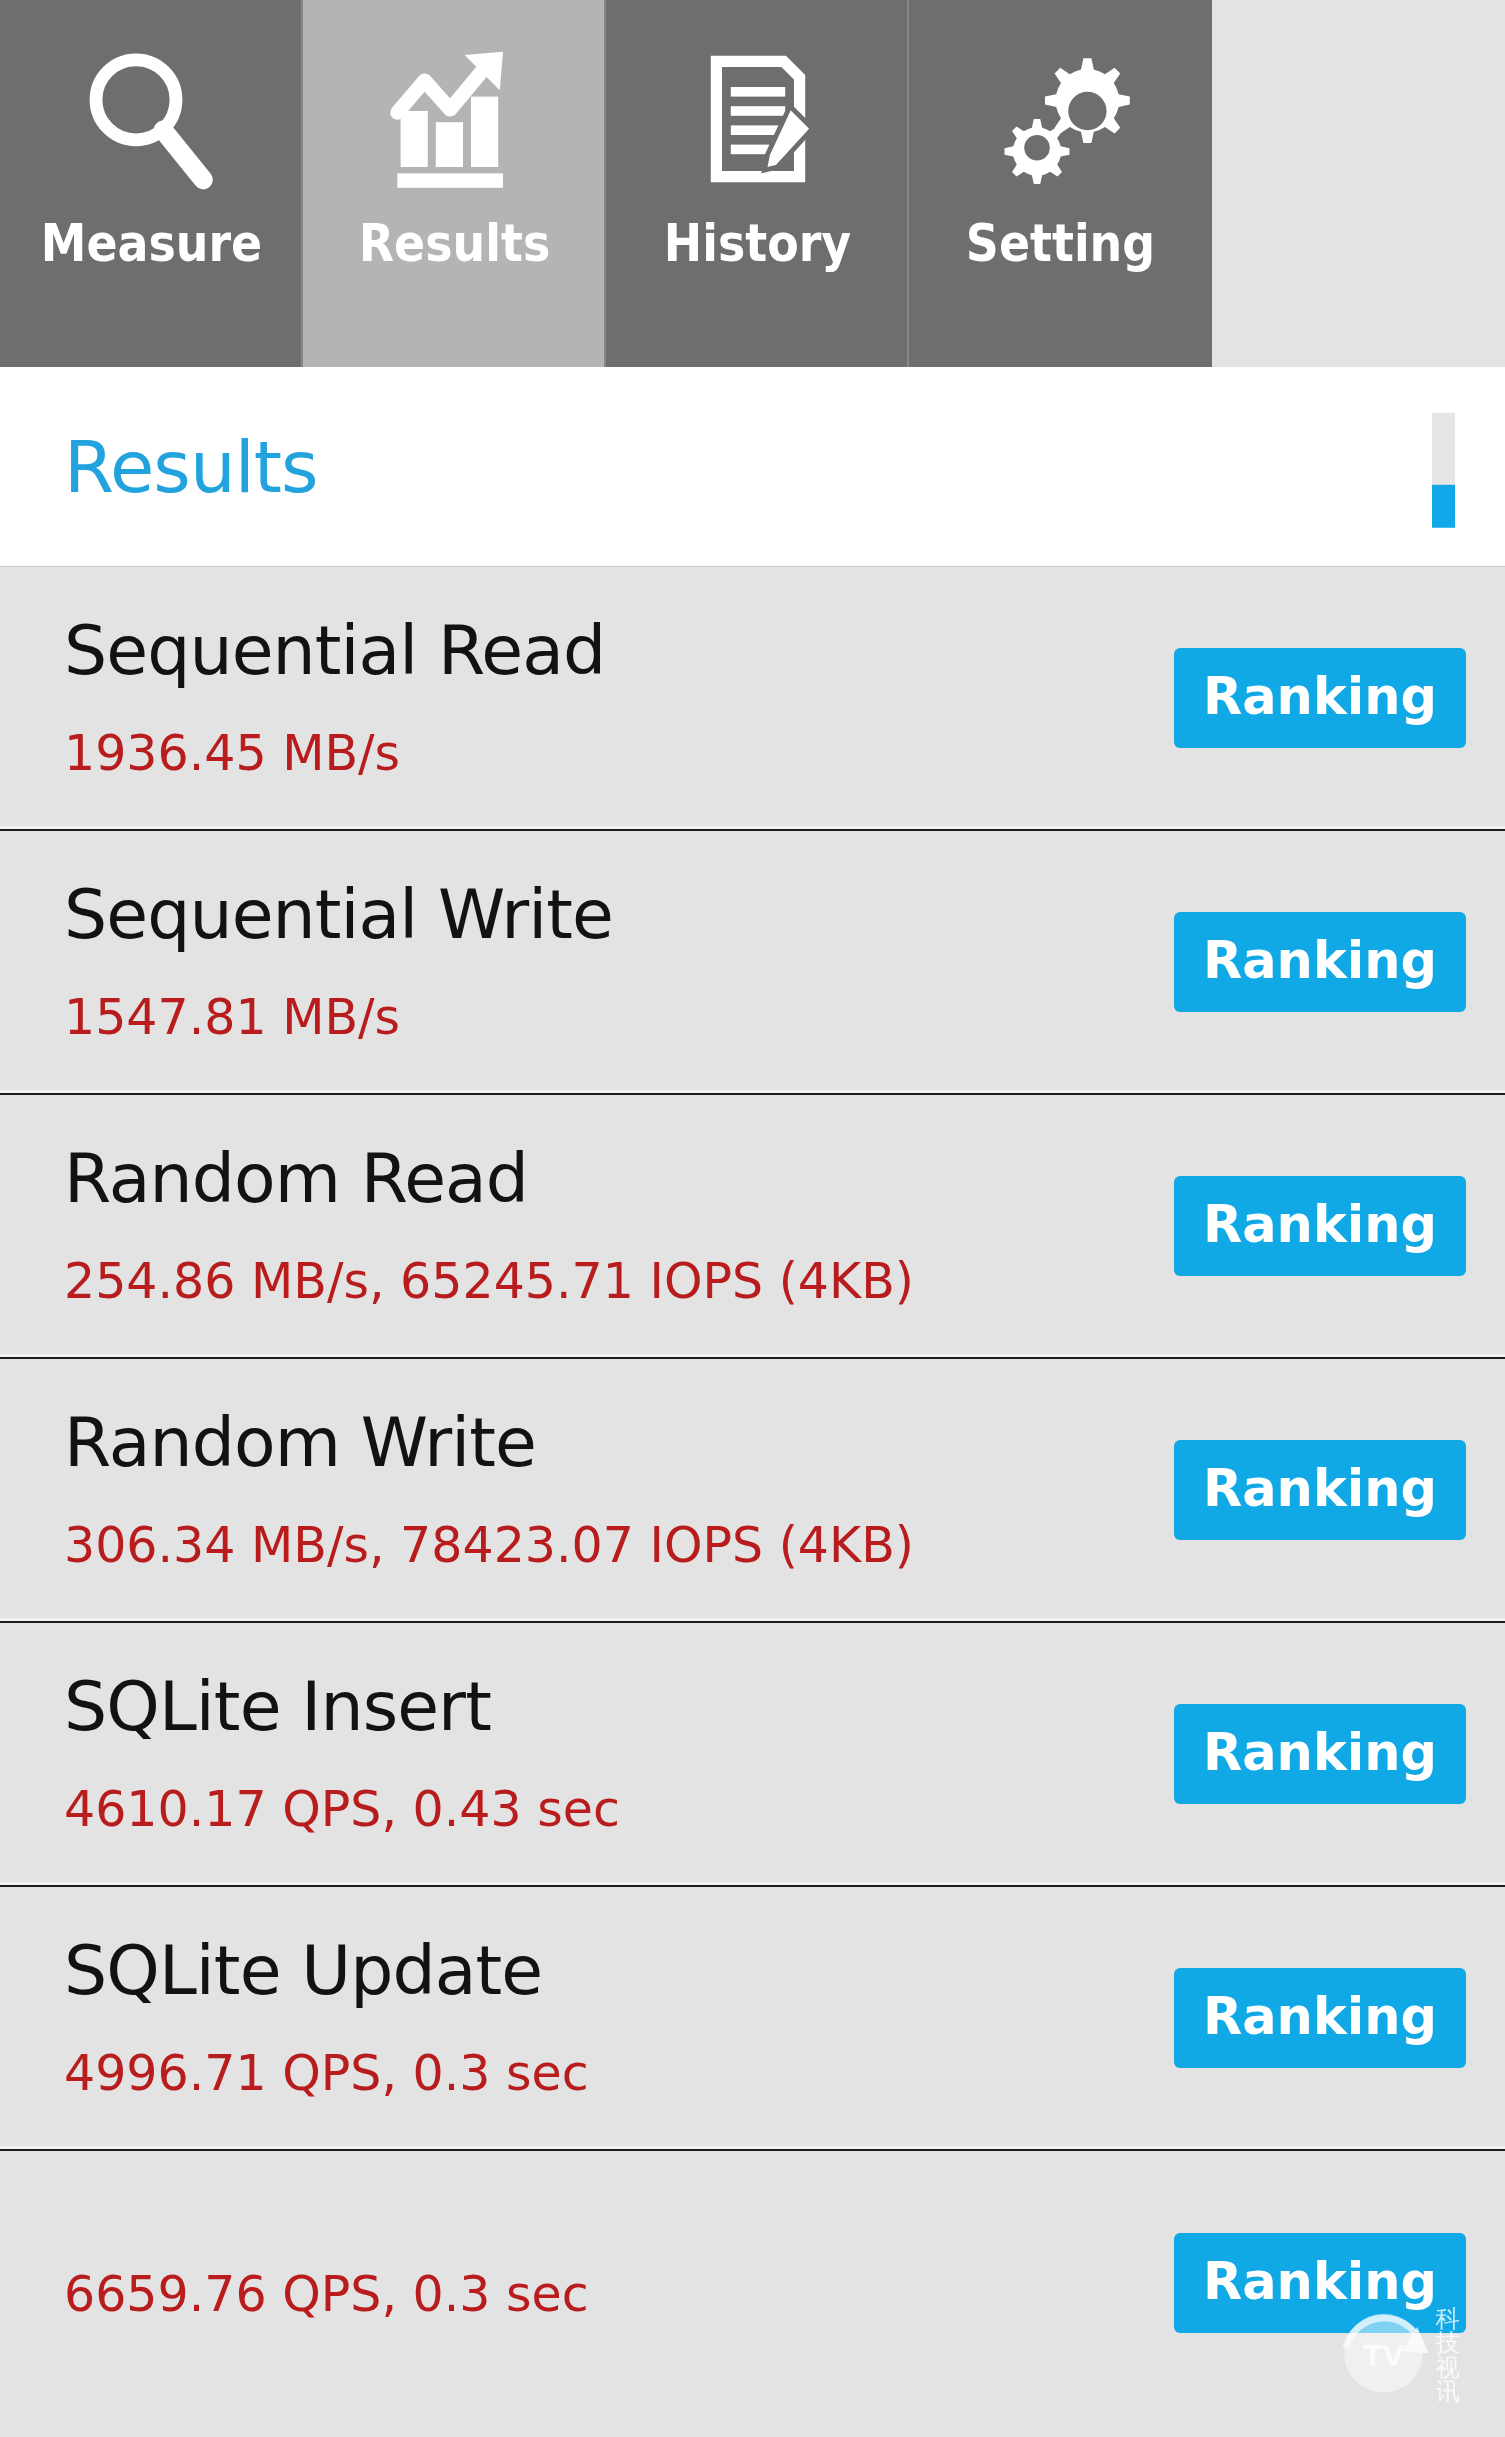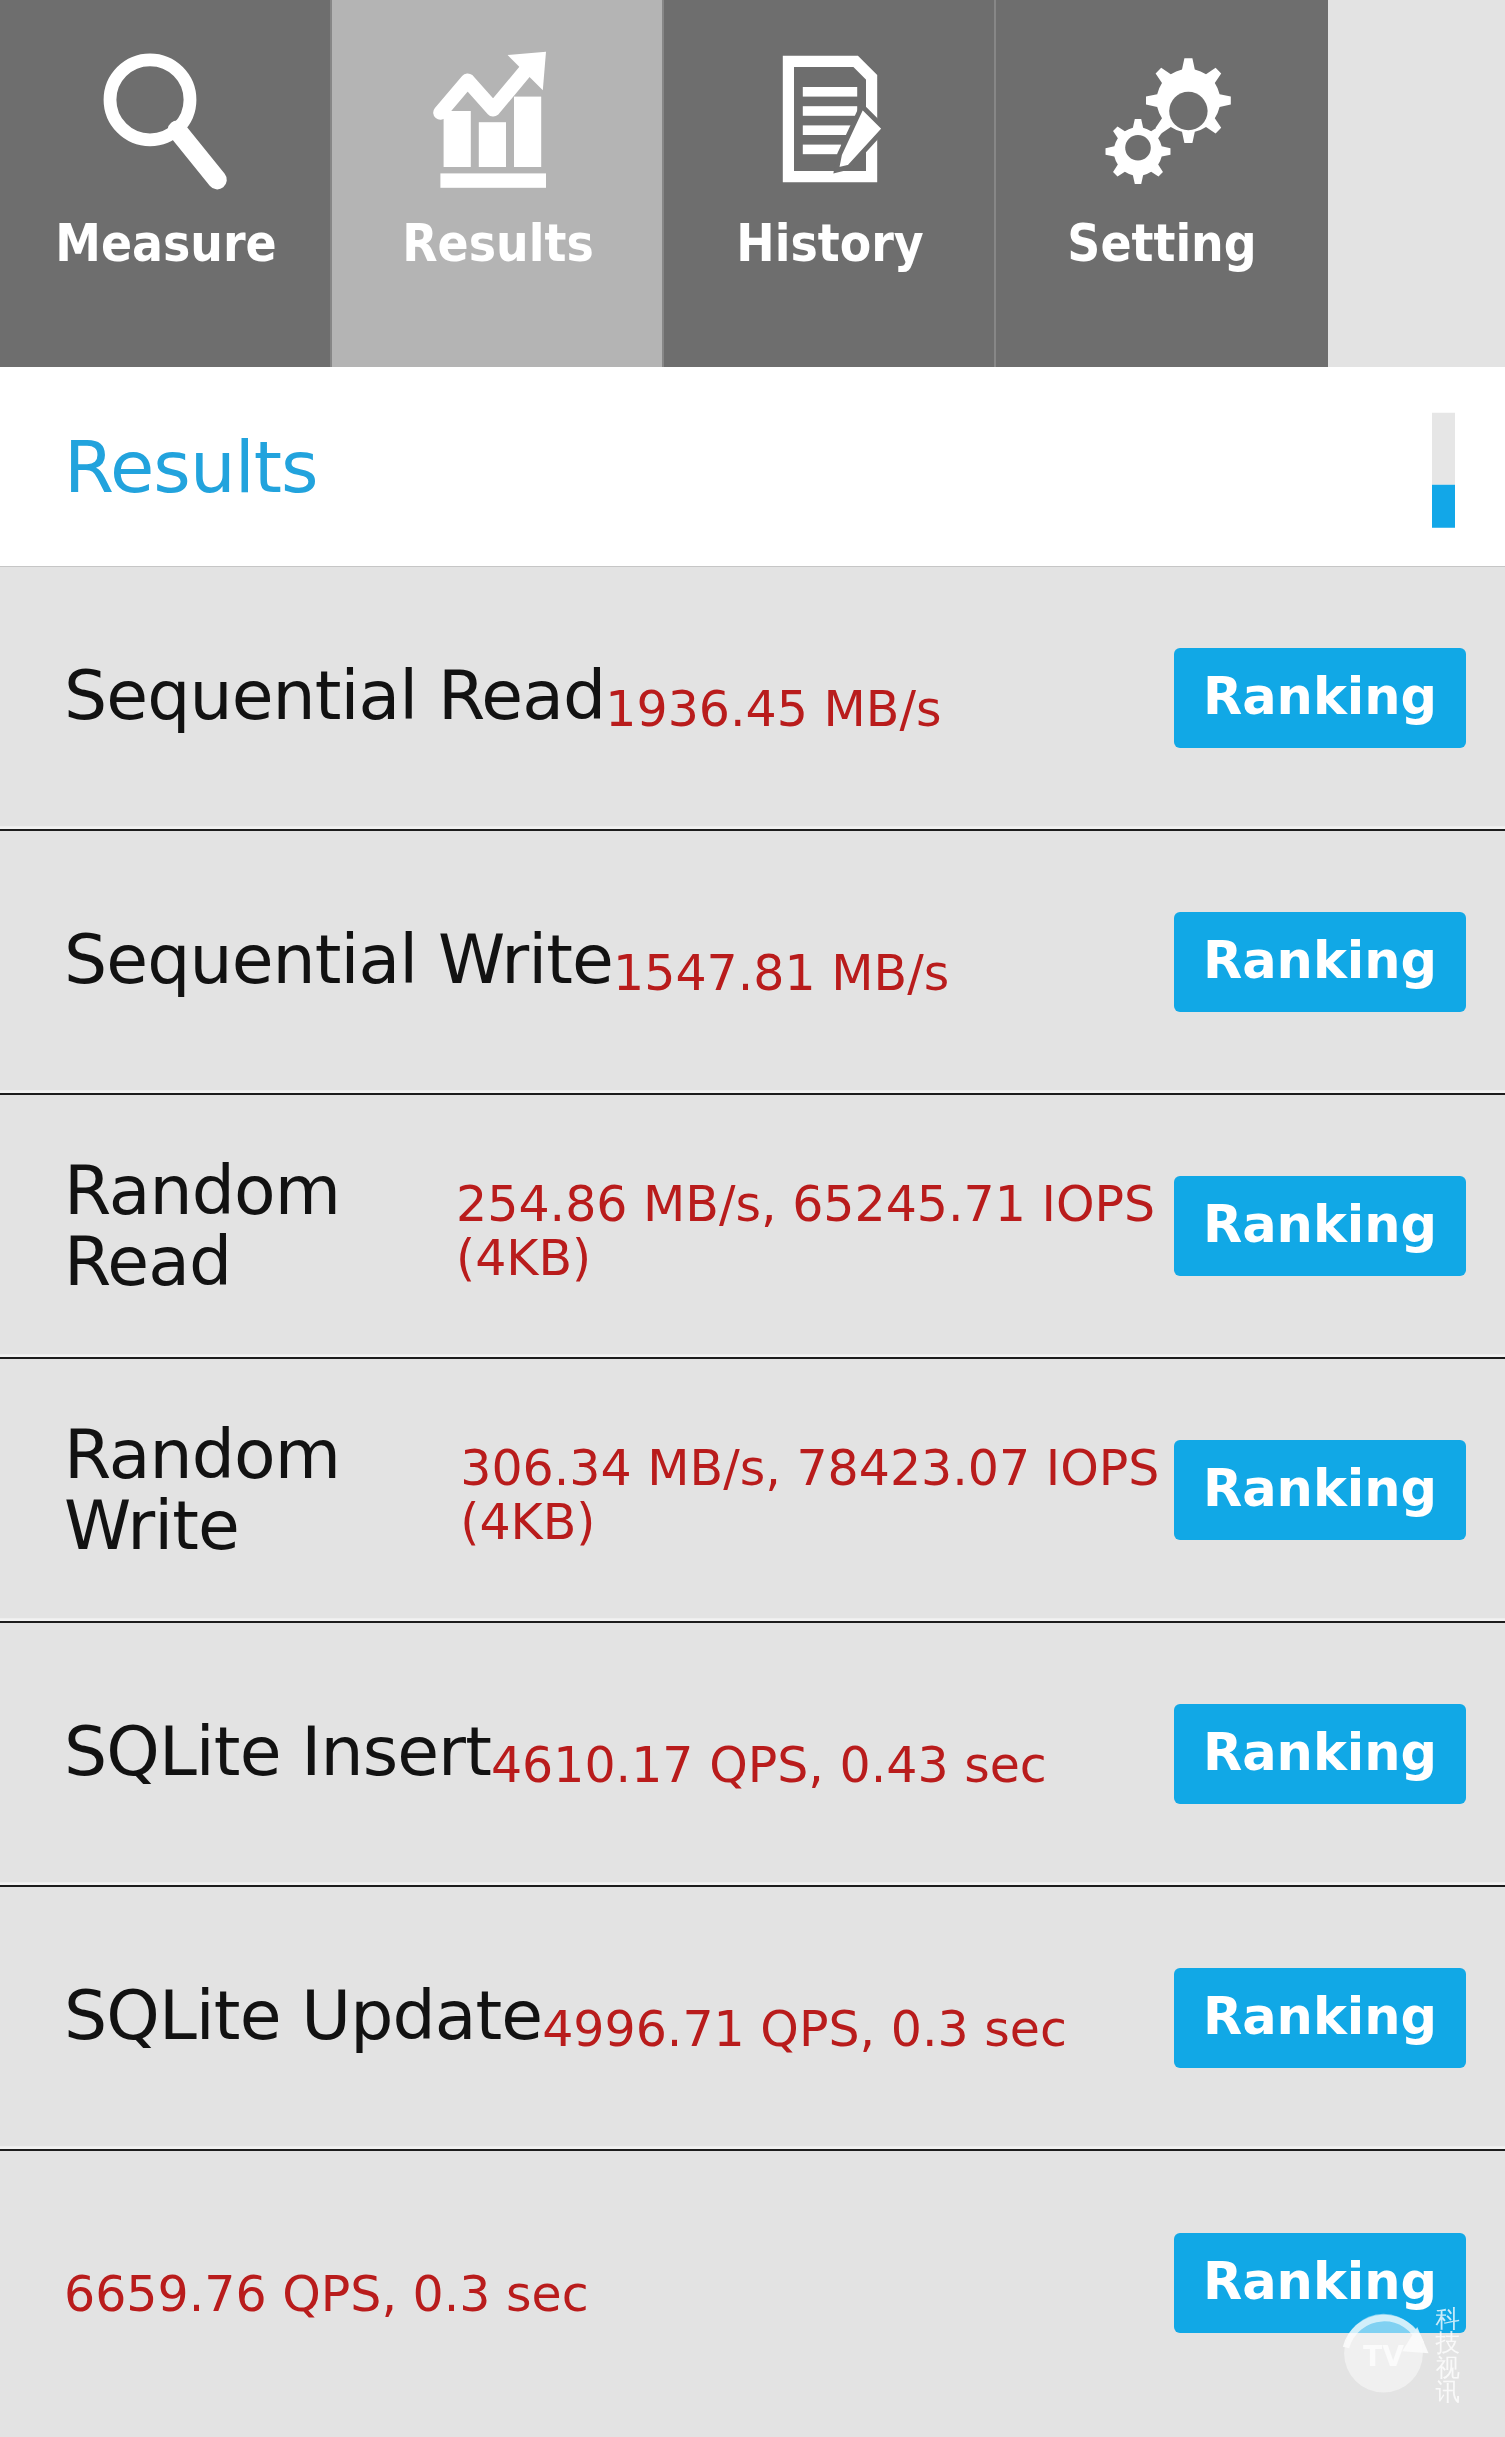--- a/index.html
+++ b/index.html
@@ -12,21 +12,21 @@
     height: 2438px;
     font-family: "DejaVu Sans", "Liberation Sans", sans-serif;
     overflow: hidden;
     position: relative;
   }
 
   
   .tabbar {
     display: flex;
     height: 367px;
-    width: 1328px;
+    width: 1212px;
     background: #bef264;
   }
   .tab {
     flex: 1 1 0;
     position: relative;
     display: flex;
     flex-direction: column;
     align-items: center;
     justify-content: flex-start;
     background: #6e6e6e;
@@ -137,21 +137,21 @@
     box-sizing: border-box;
     display: flex;
     align-items: center;
     justify-content: space-between;
     padding: 0 40px 0 64px;
     border-bottom: 2.8px solid #1d1d1d;
     box-shadow: inset 0 -5.6px 0 -2.8px #f2f2f2;
     background: #e3e3e3;
   }
   .result-row:last-child { border-bottom: none; box-shadow: none; }
-  .row-text { display: flex; flex-direction: row; justify-content: center; }
+  .row-text { display: flex; flex-direction: column; justify-content: center; gap: 18px; }
   .row-title {
     color: #121212;
     font-size: 68px;
     line-height: 1.05;
     letter-spacing: -0.9px;
     font-weight: normal;
   }
   .row-value {
     color: #b91c1c;
     font-size: 49px;

